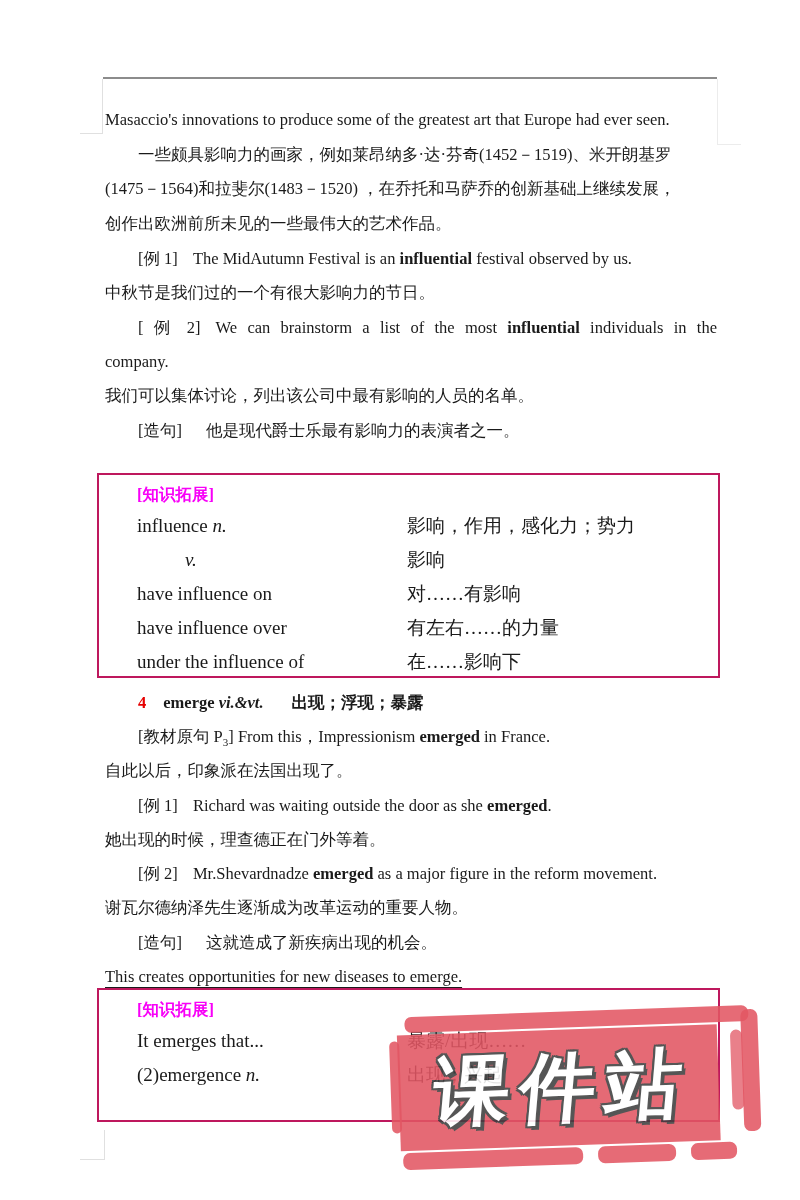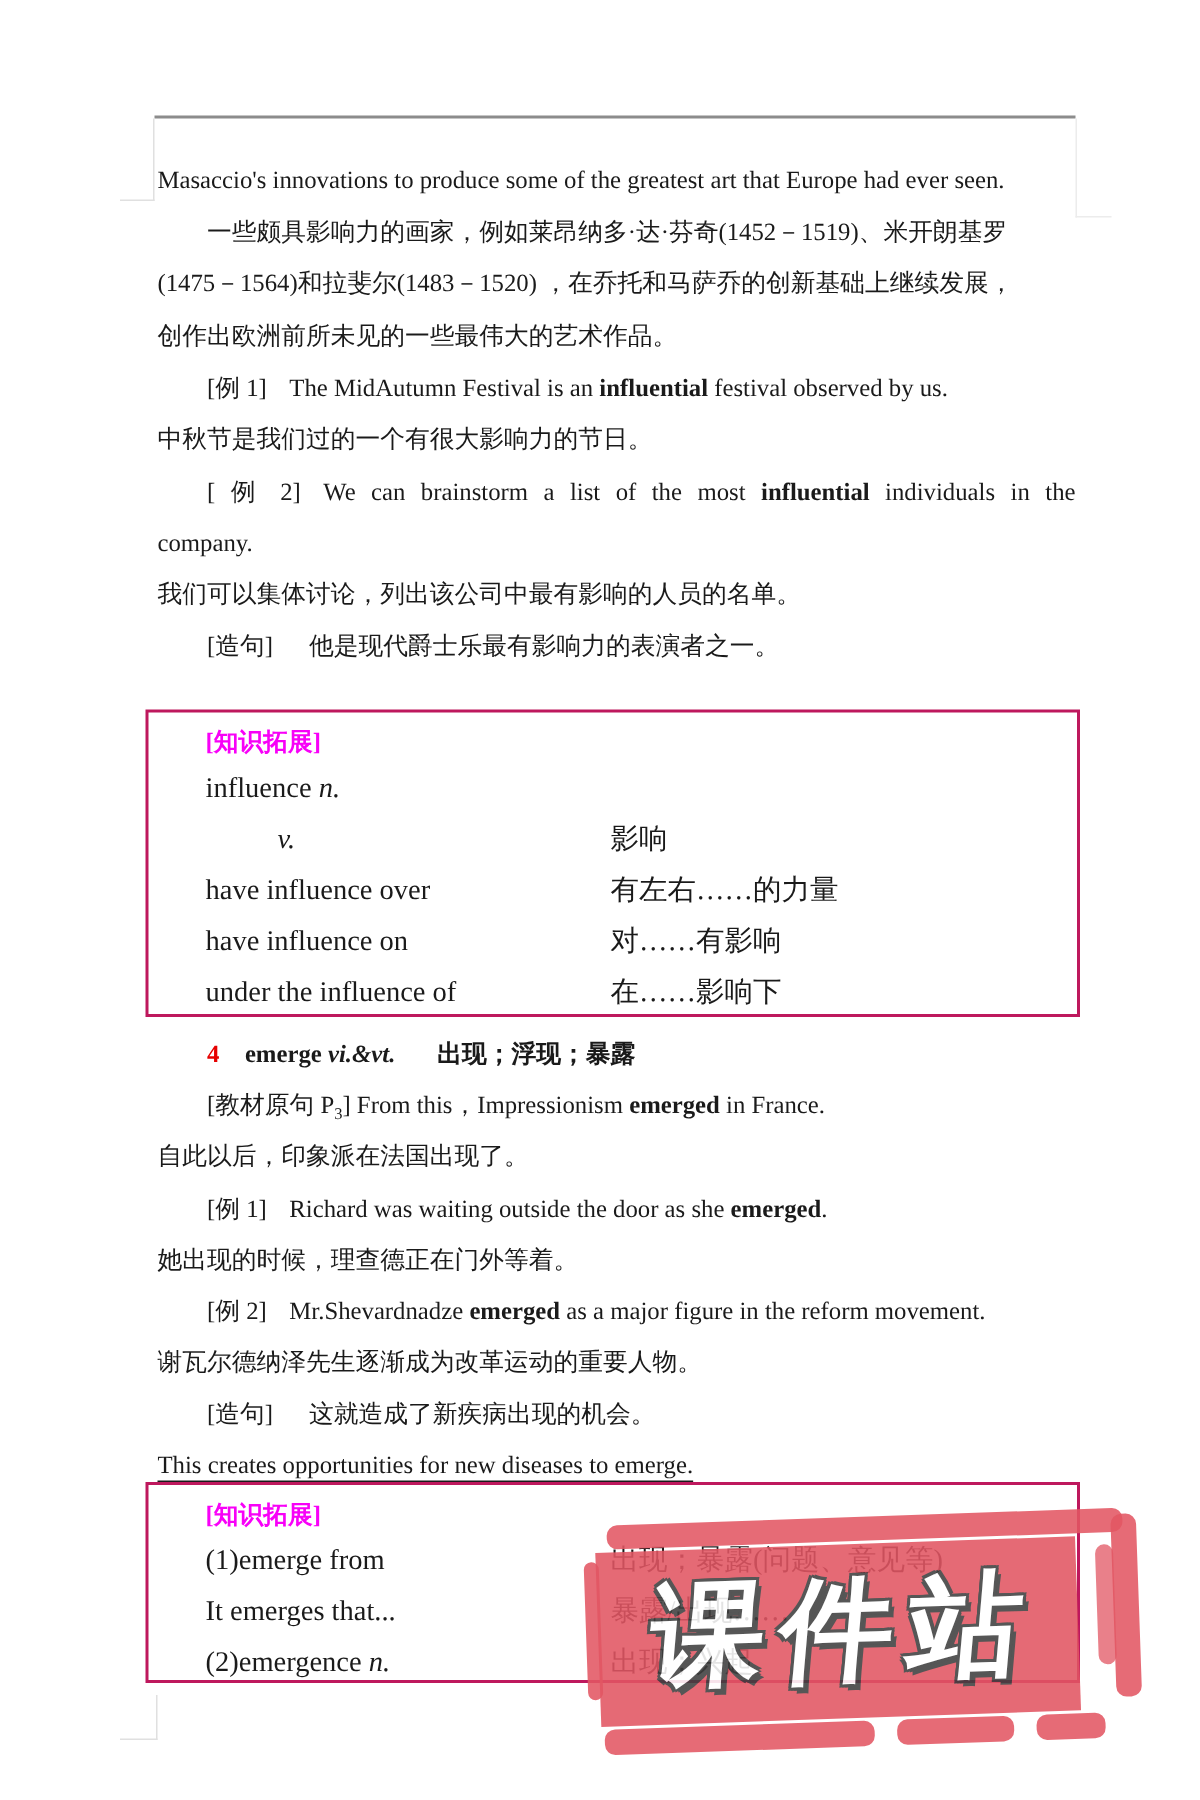--- a/index.html
+++ b/index.html
@@ -109,32 +109,33 @@
   <div class="tline" style="top:379px">我们可以集体讨论，列出该公司中最有影响的人员的名单。</div>
 
   <div class="tline ind" style="top:414px">
     <span class="tag tag-wide">[造句]</span><span>他是现代爵士乐最有影响力的表演者之一。</span>
   </div>
 
   <div class="kbox kbox-1">
     <div class="kbox-title">[知识拓展]</div>
     <div class="krow">
       <span class="en"><span>influence </span><span class="it">n.</span></span>
+      <span class="zh">影响，作用，感化力；势力</span>
     </div>
     <div class="krow k-indent">
       <span class="en"><span></span><span class="it">v.</span></span>
       <span class="zh">影响</span>
     </div>
     <div class="krow">
+      <span class="en"><span>have influence on</span></span>
+      <span class="zh">对……有影响</span>
+    </div>
+    <div class="krow">
       <span class="en"><span>have influence over</span></span>
       <span class="zh">有左右……的力量</span>
-    </div>
-    <div class="krow">
-      <span class="en"><span>have influence on</span></span>
-      <span class="zh">对……有影响</span>
     </div>
     <div class="krow">
       <span class="en"><span>under the influence of</span></span>
       <span class="zh">在……影响下</span>
     </div>
   </div>
 
   <div class="tline ind" style="top:686px">
     <span class="entry-num">4</span><span class="entry-word">emerge </span><span class="entry-pos">vi.&amp;vt.</span><span class="entry-zh">出现；浮现；暴露</span>
   </div>
@@ -155,24 +156,20 @@
   <div class="tline" style="top:891px">谢瓦尔德纳泽先生逐渐成为改革运动的重要人物。</div>
 
   <div class="tline ind" style="top:926px">
     <span class="tag tag-wide">[造句]</span><span>这就造成了新疾病出现的机会。</span>
   </div>
   <div class="tline" style="top:960px"><span class="u">This creates opportunities for new diseases to emerge.</span></div>
 
   <div class="kbox kbox-2">
     <div class="kbox-title">[知识拓展]</div>
     <div class="krow">
-      <span class="en"><span>(1)emerge from</span></span>
-      <span class="zh">出现；暴露(问题、意见等)</span>
-    </div>
-    <div class="krow">
       <span class="en"><span>It emerges that...</span></span>
       <span class="zh">暴露/出现……</span>
     </div>
     <div class="krow">
       <span class="en"><span>(2)emergence </span><span class="it">n.</span></span>
       <span class="zh">出现；兴起</span>
     </div>
   </div>
 
   <div class="stamp">

